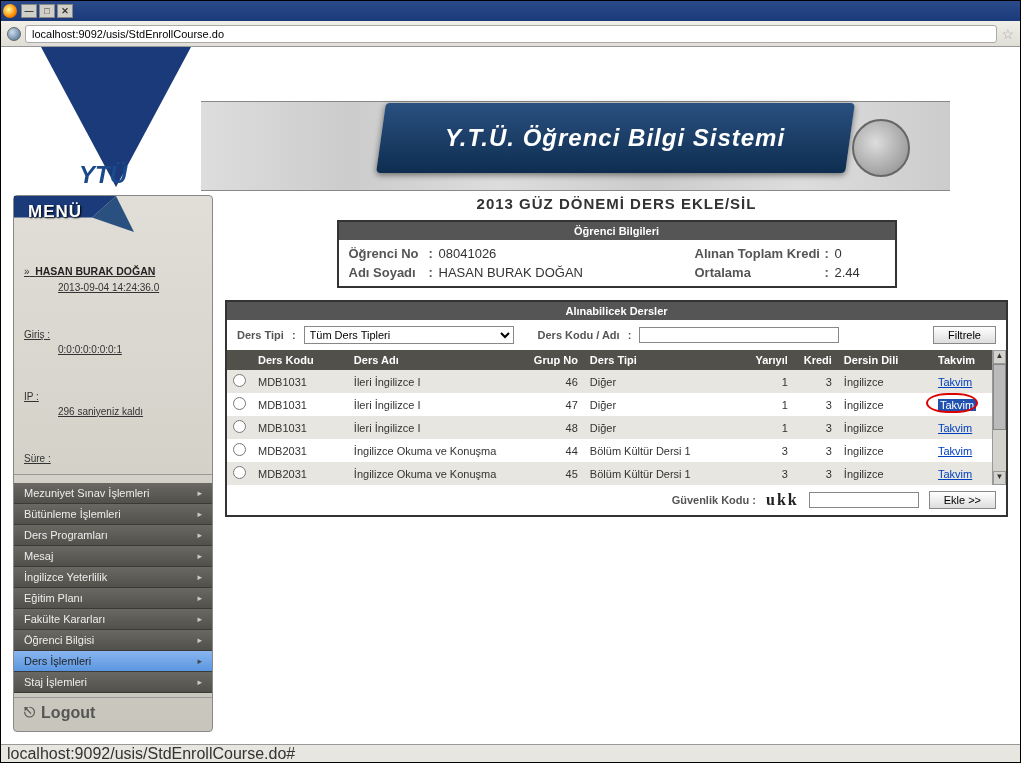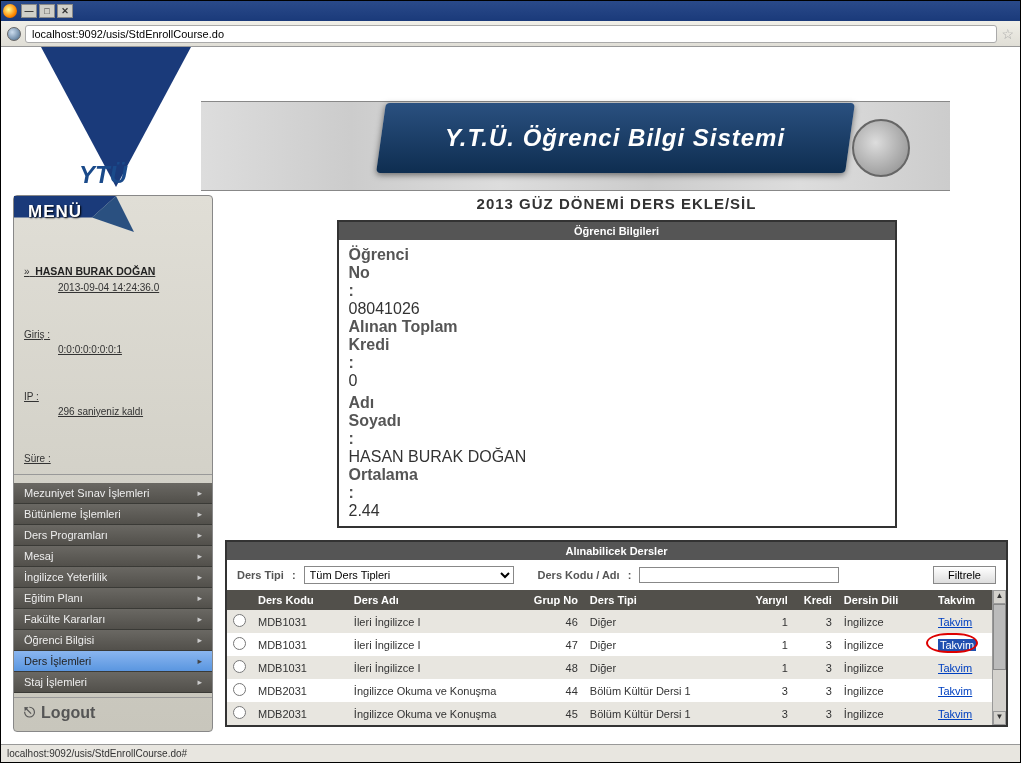--- a/index.html
+++ b/index.html
@@ -46,21 +46,21 @@
 .nav-item.active .nav-caret { color: #444; }
 .logout { margin-top: 4px; padding: 6px 10px; color: #555; font-size: 16px; font-weight: bold; display: flex; align-items: center; gap: 6px; cursor: pointer; border-top: 1px solid #999; }
 .logout-icon { font-size: 14px; }
 
 
 .main-content { flex: 1; display: flex; flex-direction: column; align-items: stretch; }
 .page-title { text-align: center; font-size: 15px; font-weight: bold; color: #333; letter-spacing: 1px; margin-bottom: 8px; }
 .student-box { border: 2px solid #333; margin: 0 auto 12px auto; width: 560px; }
 .student-hdr { background: #555; color: #fff; text-align: center; font-weight: bold; font-size: 11px; padding: 3px; }
 .student-rows { padding: 4px 10px; }
-.student-row { display: flex; font-size: 16px; padding: 2px 0; flex-direction: column; }
+.student-row { display: flex; font-size: 13px; padding: 2px 0; }
 .s-lbl { width: 80px; font-weight: bold; color: #555; }
 .s-colon { width: 10px; font-weight: bold; color: #555; }
 .s-val { flex: 1; color: #333; }
 .s-lbl2 { width: 130px; font-weight: bold; color: #555; }
 .s-colon2 { width: 10px; font-weight: bold; color: #555; }
 .s-val2 { width: 50px; }
 
 .course-box { border: 2px solid #333; }
 .course-hdr { background: #555; color: #fff; text-align: center; font-weight: bold; font-size: 11px; padding: 3px; }
 .filter-row { display: flex; align-items: center; padding: 6px 10px; gap: 8px; font-size: 11px; color: #333; }
@@ -80,21 +80,21 @@
 .highlight-ring { position: absolute; border: 2px solid #d00; border-radius: 50%/60%; width: 52px; height: 20px; pointer-events: none; }
 .radio-cell { text-align: center; width: 20px; }
 .scroll-col { width: 14px; background: #d4d2cd; border-left: 1px solid #999; position: relative; }
 .scroll-arrow { height: 14px; background: #d4d2cd; text-align: center; font-size: 8px; cursor: pointer; border: 1px solid #999; }
 .scroll-thumb { position: absolute; top: 14px; left: 0; right: 0; height: 66px; background: #bbb; border: 1px solid #888; }
 
 .security-row { display: flex; justify-content: flex-end; align-items: center; padding: 6px 10px; gap: 10px; font-size: 11px; }
 .security-row .captcha { font-family: 'Comic Sans MS', cursive; font-size: 16px; font-weight: bold; color: #222; letter-spacing: 2px; }
 .security-row input { width: 110px; border: 1px solid #888; padding: 1px 3px; font-size: 11px; }
 
-.statusbar { height: 18px; background: #e8e6e0; border-top: 1px solid #999; font-size: 10px; padding: 0 6px; display: flex; align-items: center; color: #333; }
+.statusbar { height: 18px; background: #e8e6e0; border-top: 1px solid #999; font-size: 16px; padding: 0 6px; display: flex; align-items: center; color: #333; }
 
 .rel { position: relative; }
 </style>
 </head>
 <body>
 
 <div class="window">
   <div class="titlebar">
     <span class="titlebar-icon"></span>
     <div class="titlebar-btns">
@@ -313,20 +313,26 @@
                   </tr>
                 </tbody>
             </table>
             <div class="scroll-col">
               <div class="scroll-arrow">▲</div>
               <div class="scroll-thumb"></div>
               <div class="scroll-arrow" style="position:absolute;bottom:0;left:0;right:0;">▼</div>
             </div>
           </div>
 
+          <div class="security-row">
+            <span class="lbl" style="font-weight:bold;color:#555">Güvenlik Kodu :</span>
+            <span class="captcha">ukk</span>
+            <input type="text" value="" style="">
+            <button class="btn">Ekle &gt;&gt;</button>
+          </div>
         </div>
 
       </div>
     </div>
   </div>
 
   <div class="statusbar">
     <span>localhost:9092/usis/StdEnrollCourse.do#</span>
   </div>
 </div>

